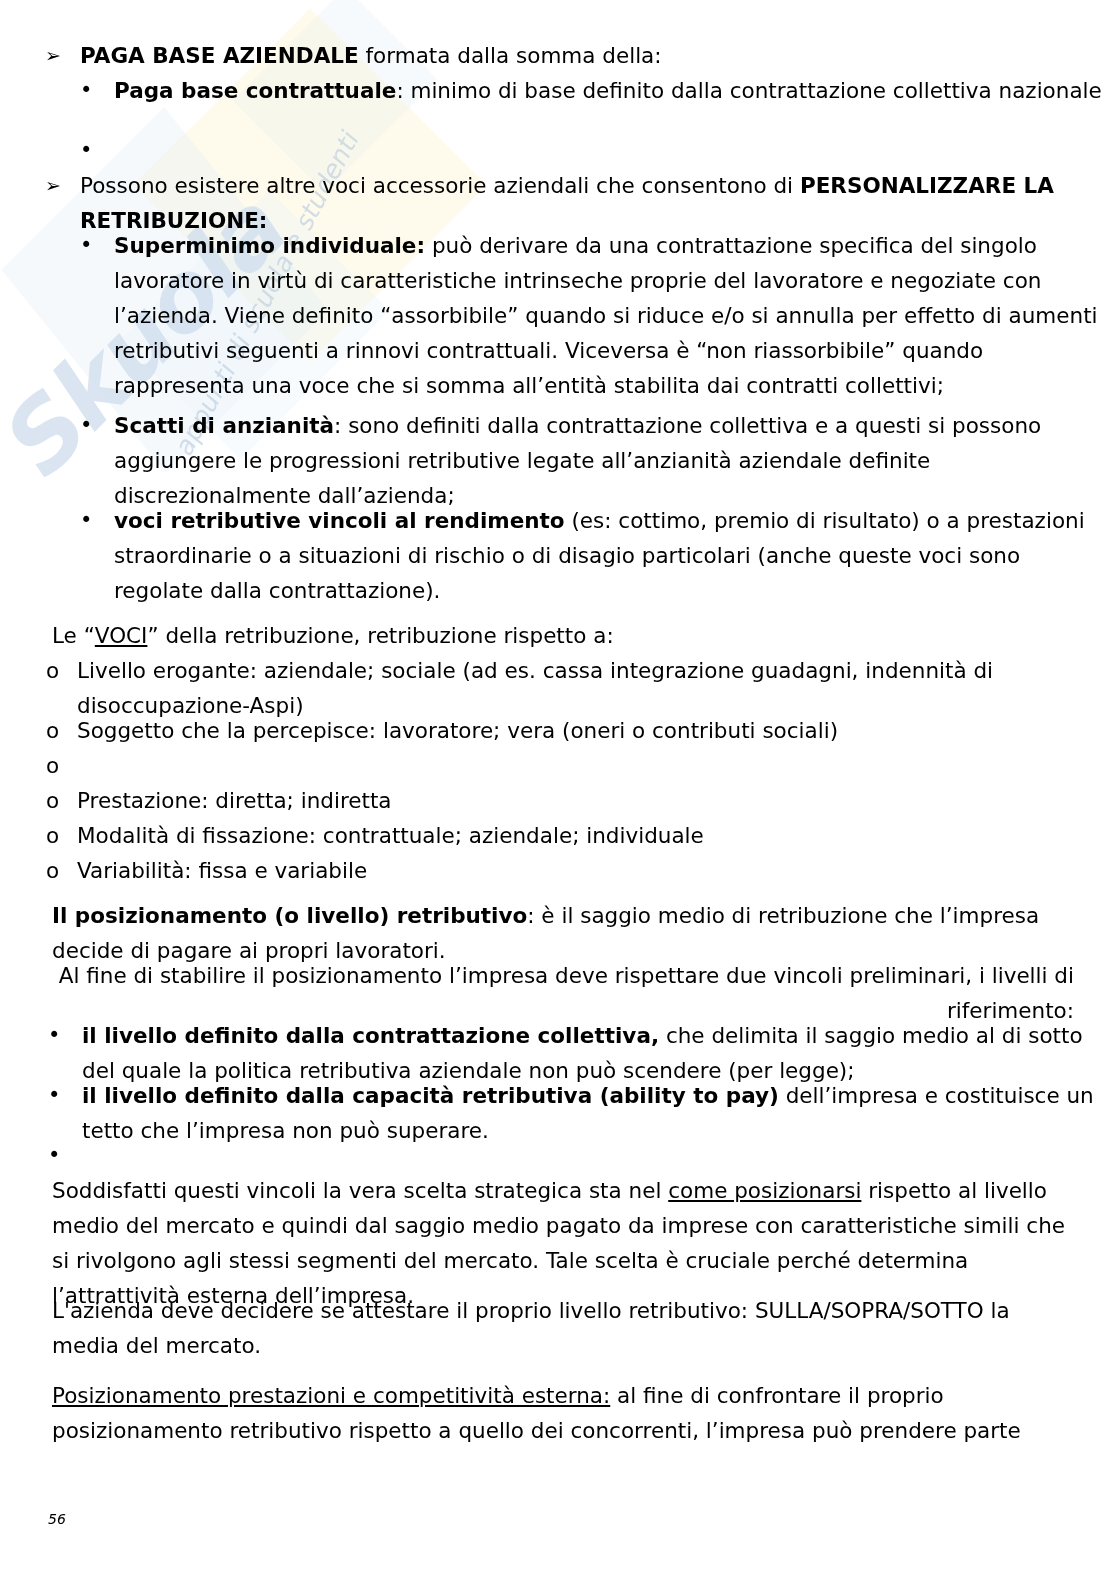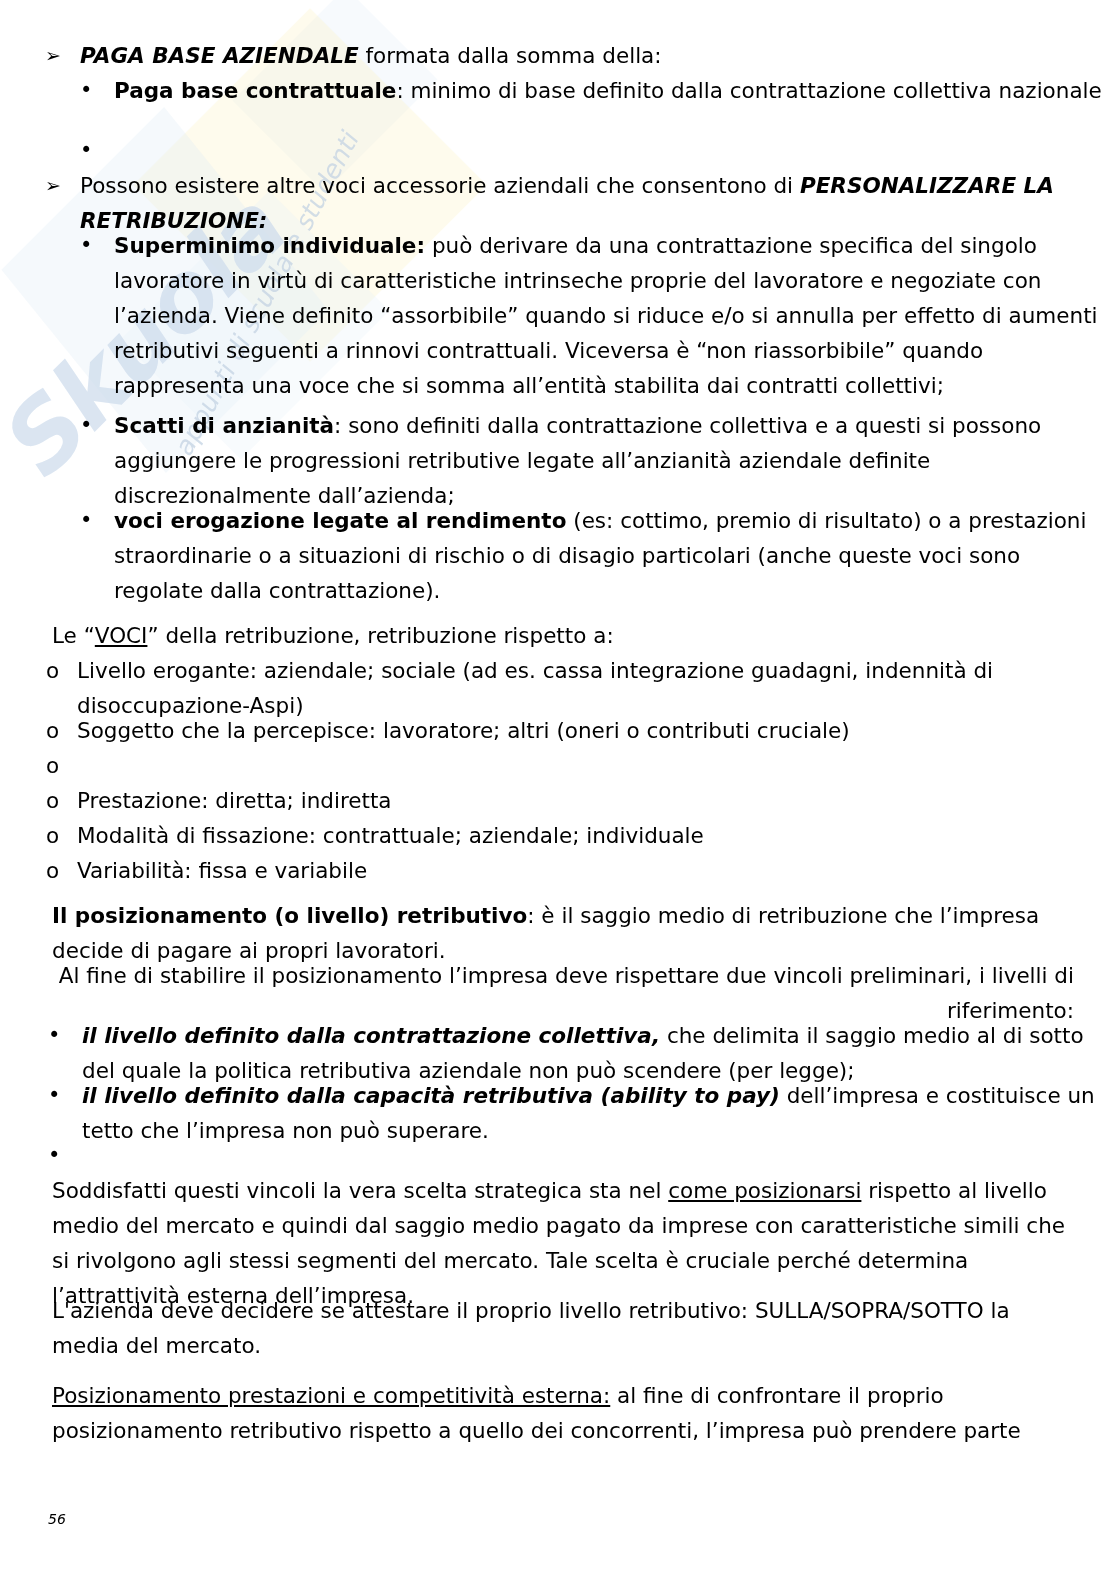--- a/index.html
+++ b/index.html
@@ -153,21 +153,21 @@
   }
   .lvb .mark {
     position: absolute;
     left: 3px;
     top: 0px;
     font-size: 21px;
     line-height: 35px;
   }
 
   b, .b { font-weight: bold; }
-  .bi { font-weight: bold; font-style: italic; }
+  .bi { font-weight: bold; }
   .u  { text-decoration: underline; }
 
   #page-number {
     position: absolute;
     left: 48px;
     top: 1502px;
     font-size: 14px;
     line-height: 35px;
     font-style: italic;
   }
@@ -185,24 +185,24 @@
 </div>
 
 <div id="page">
   <div id="text-body">
       <div class="block lv1" style="top: 38px;"><span class="mark">➢</span><span class="bi">PAGA BASE AZIENDALE</span><span> formata dalla somma della:</span></div>
       <div class="block lv2" style="top: 73px;"><span class="mark">•</span><span class="b">Paga base contrattuale</span><span>: minimo di base definito dalla contrattazione collettiva nazionale</span></div>
       <div class="block lv2" style="top: 133px;"><span class="mark">•</span></div>
       <div class="block lv1" style="top: 168px;"><span class="mark">➢</span><span>Possono esistere altre voci accessorie aziendali che consentono di </span><span class="bi">PERSONALIZZARE LA RETRIBUZIONE:</span></div>
       <div class="block lv2" style="top: 228px;"><span class="mark">•</span><span class="b">Superminimo individuale:</span><span> può derivare da una contrattazione specifica del singolo lavoratore in virtù di caratteristiche intrinseche proprie del lavoratore e negoziate con l’azienda. Viene definito “assorbibile” quando si riduce e/o si annulla per effetto di aumenti retributivi seguenti a rinnovi contrattuali. Viceversa è “non riassorbibile” quando rappresenta una voce che si somma all’entità stabilita dai contratti collettivi;</span></div>
       <div class="block lv2" style="top: 408px;"><span class="mark">•</span><span class="b">Scatti di anzianità</span><span>: sono definiti dalla contrattazione collettiva e a questi si possono aggiungere le progressioni retributive legate all’anzianità aziendale definite discrezionalmente dall’azienda;</span></div>
-      <div class="block lv2" style="top: 503px;"><span class="mark">•</span><span class="b">voci erogazione legate al rendimento</span><span> (es: cottimo, premio di risultato) o a prestazioni straordinarie o a situazioni di rischio o di disagio particolari (anche queste voci sono regolate dalla contrattazione).</span></div>
+      <div class="block lv2" style="top: 503px;"><span class="mark">•</span><span class="b">voci retributive vincoli al rendimento</span><span> (es: cottimo, premio di risultato) o a prestazioni straordinarie o a situazioni di rischio o di disagio particolari (anche queste voci sono regolate dalla contrattazione).</span></div>
       <div class="block para" style="top: 618px;"><span>Le “</span><span class="u">VOCI</span><span>” della retribuzione, retribuzione rispetto a:</span></div>
       <div class="block lvo" style="top: 653px;"><span class="mark">o</span><span>Livello erogante: aziendale; sociale (ad es. cassa integrazione guadagni, indennità di disoccupazione-Aspi)</span></div>
-      <div class="block lvo" style="top: 713px;"><span class="mark">o</span><span>Soggetto che la percepisce: lavoratore; altri (oneri o contributi cruciale)</span></div>
+      <div class="block lvo" style="top: 713px;"><span class="mark">o</span><span>Soggetto che la percepisce: lavoratore; vera (oneri o contributi sociali)</span></div>
       <div class="block lvo" style="top: 748px;"><span class="mark">o</span></div>
       <div class="block lvo" style="top: 783px;"><span class="mark">o</span><span>Prestazione: diretta; indiretta</span></div>
       <div class="block lvo" style="top: 818px;"><span class="mark">o</span><span>Modalità di fissazione: contrattuale; aziendale; individuale</span></div>
       <div class="block lvo" style="top: 853px;"><span class="mark">o</span><span>Variabilità: fissa e variabile</span></div>
       <div class="block para" style="top: 898px;"><span class="b">Il posizionamento (o livello) retributivo</span><span>: è il saggio medio di retribuzione che l’impresa decide di pagare ai propri lavoratori.</span></div>
       <div class="block para" style="top: 958px; text-align: right;"><span>Al fine di stabilire il posizionamento l’impresa deve rispettare due vincoli preliminari, i livelli di riferimento:</span></div>
       <div class="block lvb" style="top: 1018px;"><span class="mark">•</span><span class="bi">il livello definito dalla contrattazione collettiva,</span><span> che delimita il saggio medio al di sotto del quale la politica retributiva aziendale non può scendere (per legge);</span></div>
       <div class="block lvb" style="top: 1078px;"><span class="mark">•</span><span class="bi">il livello definito dalla capacità retributiva (ability to pay)</span><span> dell’impresa e costituisce un tetto che l’impresa non può superare.</span></div>
       <div class="block lvb" style="top: 1138px;"><span class="mark">•</span></div>
       <div class="block para" style="top: 1173px;"><span>Soddisfatti questi vincoli la vera scelta strategica sta nel </span><span class="u">come posizionarsi</span><span> rispetto al livello medio del mercato e quindi dal saggio medio pagato da imprese con caratteristiche simili che si rivolgono agli stessi segmenti del mercato. Tale scelta è cruciale perché determina l’attrattività esterna dell’impresa.</span></div>

